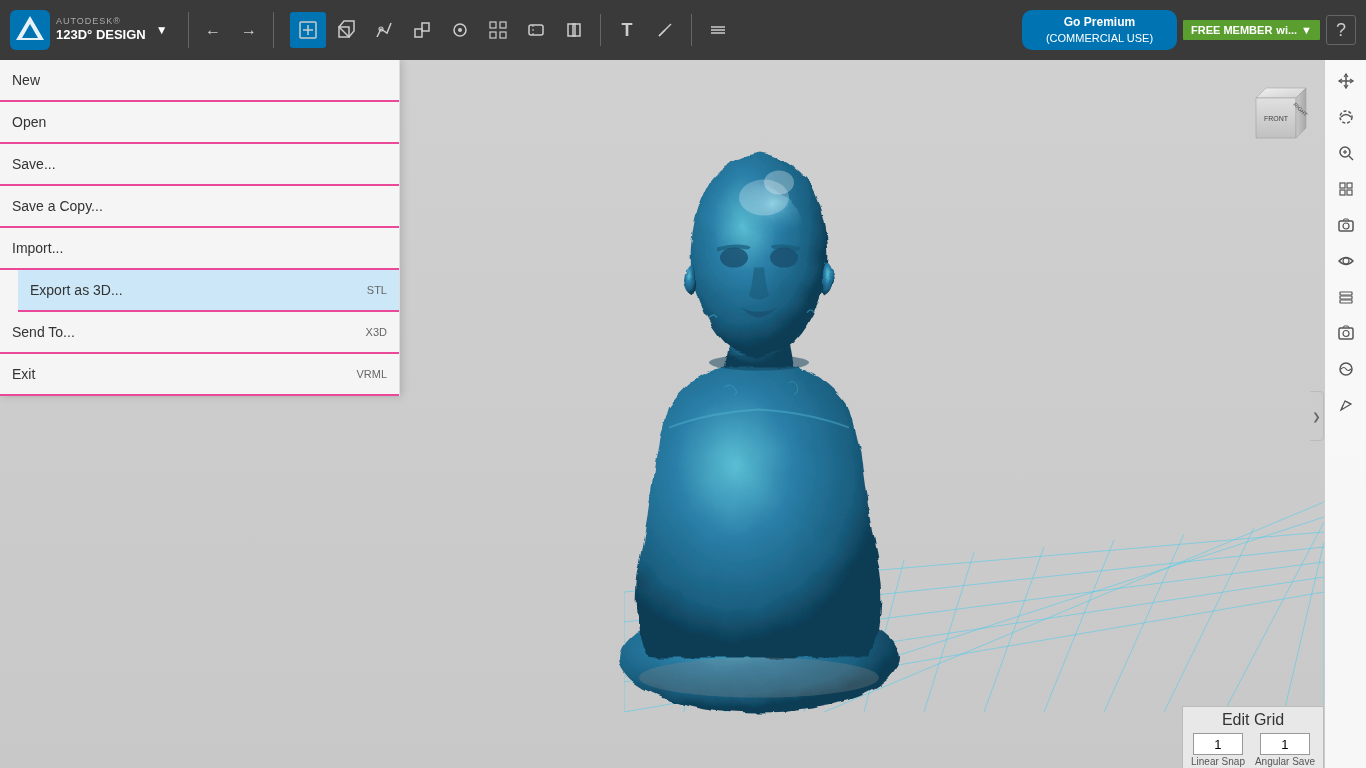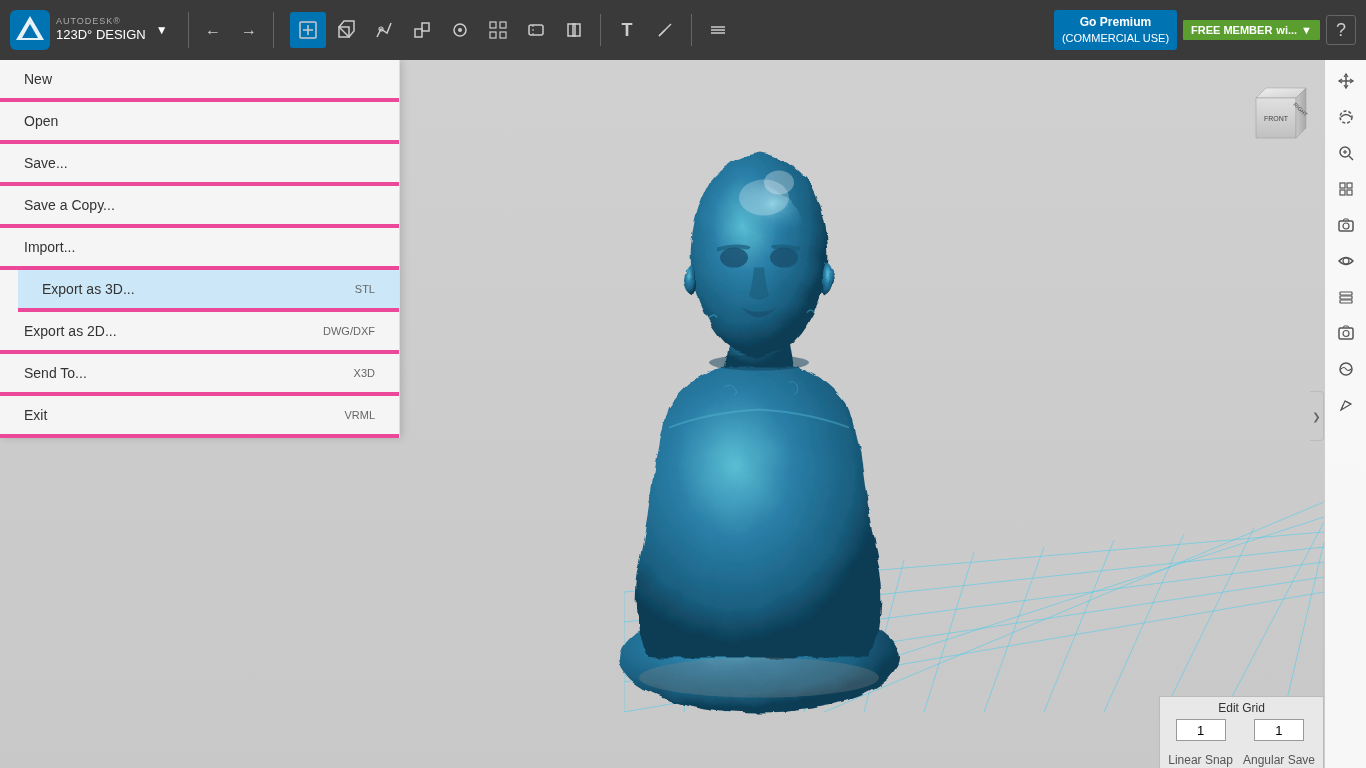--- a/index.html
+++ b/index.html
@@ -36,21 +36,21 @@
     }
 
     #logo-text .autodesk {
       font-size: 9px;
       color: #aaa;
       letter-spacing: 1px;
     }
 
     #logo-text .design {
       font-size: 13px;
-      font-weight: normal;
+      font-weight: bold;
       color: white;
       text-align: right;
     }
 
     #dropdown-arrow {
       color: white;
       font-size: 12px;
       cursor: pointer;
       margin-left: 4px;
     }
@@ -104,24 +104,24 @@
       display: flex;
       align-items: center;
       gap: 6px;
       margin-left: auto;
       padding-right: 10px;
     }
 
     #premium-btn {
       background: #0073b3;
       color: white;
-      padding: 4px 8px;
+      padding: 4px 24px;
       font-size: 12px;
       font-weight: bold;
-      border-radius: 3px;
+      border-radius: 10px;
       cursor: pointer;
       text-align: center;
       line-height: 1.4;
     }
     #premium-btn .sub { font-size: 11px; font-weight: normal; }
 
     #free-member-btn {
       background: #5a9e2f;
       color: white;
       padding: 4px 8px;
@@ -164,26 +164,26 @@
       left: 0;
       top: 0;
       z-index: 50;
       box-shadow: 2px 0 8px rgba(0,0,0,0.15);
     }
 
     .menu-item {
       display: flex;
       align-items: center;
       justify-content: space-between;
-      padding: 0 24px;
+      padding: 0 12px;
       height: 42px;
       cursor: pointer;
       font-size: 14px;
       color: #333;
-      border-bottom: 4px solid #ec4899;
+      border-bottom: 2px solid #ec4899;
     }
     .menu-item.active { background: #cce7f7; margin-left: 18px; }
 
     .menu-item .shortcut {
       color: #666;
       font-size: 11px;
     }
 
     
     #viewport {
@@ -246,21 +246,21 @@
       bottom: 0;
       right: 42px;
       background: #e8e8e8;
       border: 1px solid #bbb;
       padding: 4px 8px;
       font-size: 11px;
     }
 
     #grid-controls .edit-grid-title {
       text-align: center;
-      font-size: 12px;
+      font-size: 16px;
       color: #333;
       margin-bottom: 4px;
     }
 
     #grid-controls .grid-values {
       display: flex;
       gap: 10px;
     }
 
     .grid-val-box {
@@ -272,23 +272,23 @@
     .grid-val-input {
       width: 50px;
       height: 22px;
       border: 1px solid #999;
       text-align: center;
       font-size: 13px;
       background: white;
     }
 
     .grid-val-label {
-      font-size: 12px;
+      font-size: 10px;
       color: #555;
-      margin-top: 12px;
+      margin-top: 1px;
     }
 
     
     #collapse-tab {
       position: absolute;
       right: 42px;
       top: 50%;
       transform: translateY(-50%);
       width: 14px;
       height: 50px;
@@ -440,24 +440,20 @@
       <span>Save a Copy...</span>
       <span class="shortcut"></span>
     </div>
     <div class="menu-item">
       <span>Import...</span>
       <span class="shortcut"></span>
     </div>
     <div class="menu-item active">
       <span>Export as 3D...</span>
       <span class="shortcut">STL</span>
-    </div>
-    <div class="menu-item">
-      <span>Export as 2D...</span>
-      <span class="shortcut">DWG/DXF</span>
     </div>
     <div class="menu-item">
       <span>Send To...</span>
       <span class="shortcut">X3D</span>
     </div>
     <div class="menu-item">
       <span>Exit</span>
       <span class="shortcut">VRML</span>
     </div>
   </div>

